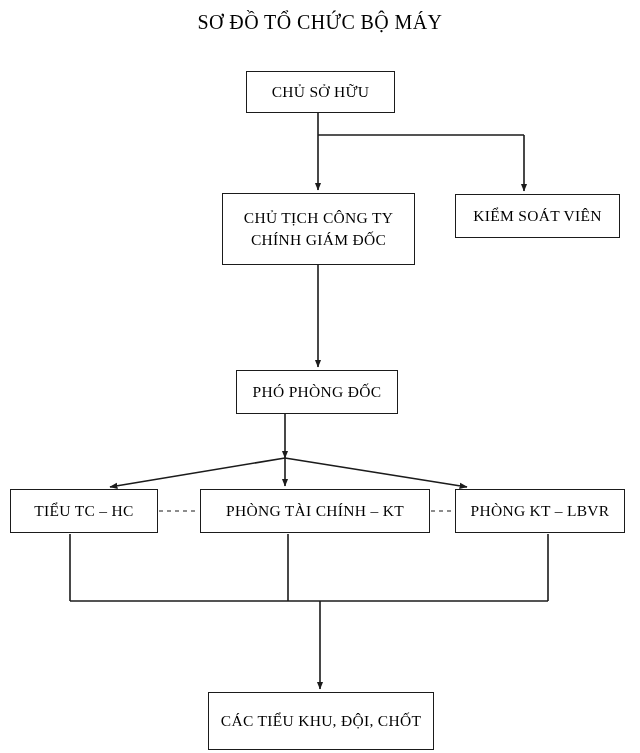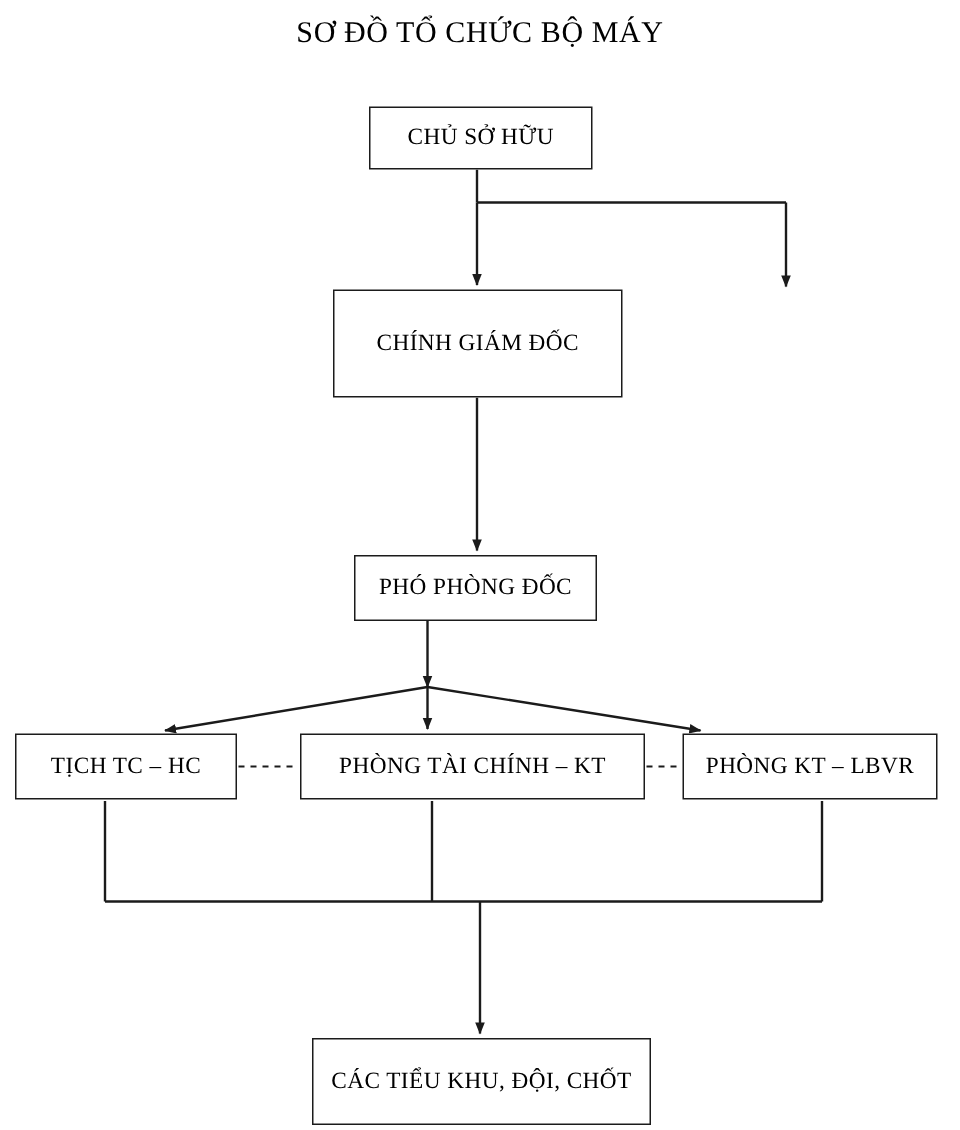--- a/index.html
+++ b/index.html
@@ -91,30 +91,34 @@
     <path d="M70,601 L548,601" stroke="#1b1b1b" stroke-width="1.6" fill="none"></path>
 
     <path d="M320,601 L320,689" stroke="#1b1b1b" stroke-width="1.6" fill="none" marker-end="url(#arrowhead)"></path>
   </svg>
 
   <div class="node" style="left:246px; top:71px; width:149px; height:42px;">
     <span class="line">CHỦ SỞ HỮU</span>
   </div>
 
   <div class="node" style="left:222px; top:193px; width:193px; height:72px;">
+    <span class="line">CHỦ TỊCH CÔNG TY</span>
     <span class="line">CHÍNH GIÁM ĐỐC</span>
   </div>
 
+  <div class="node" style="left:455px; top:194px; width:165px; height:44px;">
+    <span class="line">KIỂM SOÁT VIÊN</span>
+  </div>
 
   <div class="node" style="left:236px; top:370px; width:162px; height:44px;">
     <span class="line">PHÓ PHÒNG ĐỐC</span>
   </div>
 
   <div class="node" style="left:10px; top:489px; width:148px; height:44px;">
-    <span class="line">TỊCH TC – HC</span>
+    <span class="line">TIỂU TC – HC</span>
   </div>
 
   <div class="node" style="left:200px; top:489px; width:230px; height:44px;">
     <span class="line">PHÒNG TÀI CHÍNH – KT</span>
   </div>
 
   <div class="node" style="left:455px; top:489px; width:170px; height:44px;">
     <span class="line">PHÒNG KT – LBVR</span>
   </div>
 

